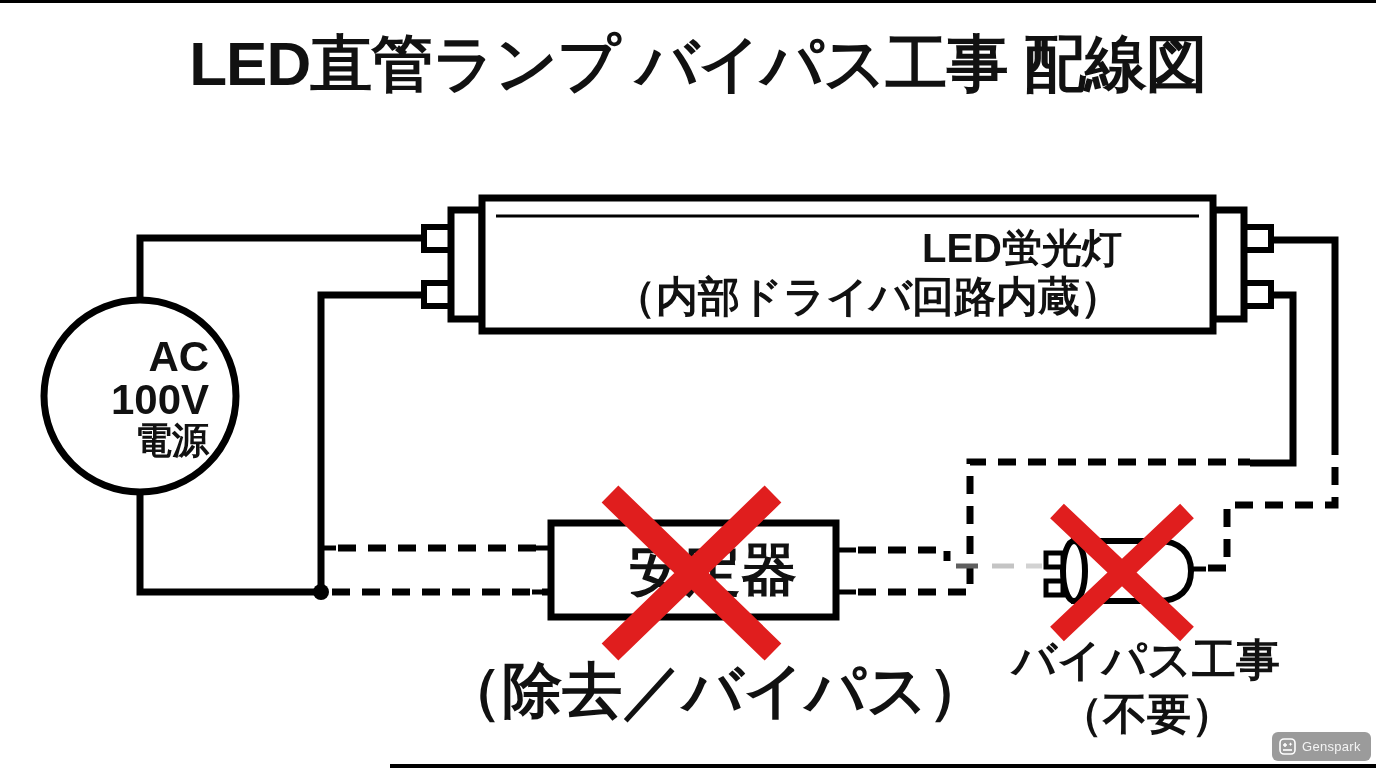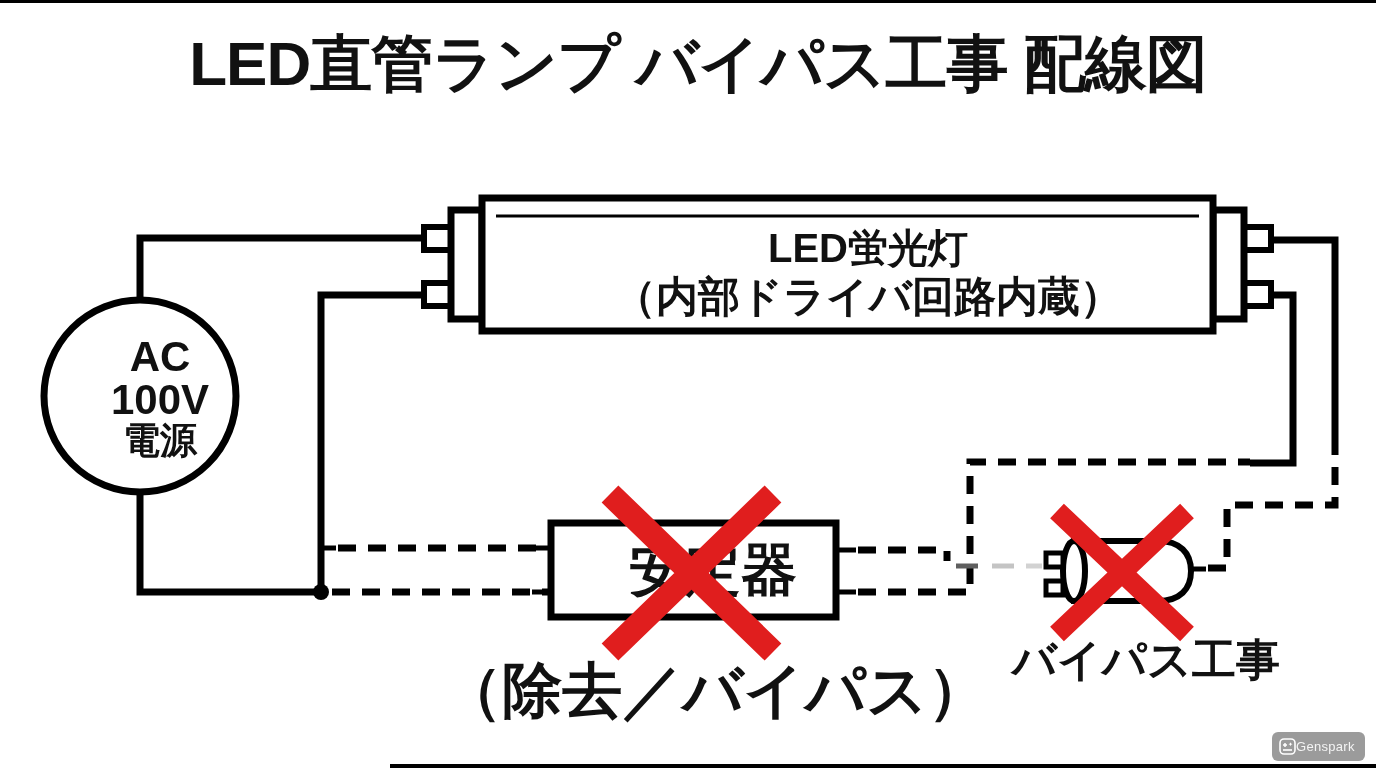--- a/index.html
+++ b/index.html
@@ -27,41 +27,41 @@
   .wire{stroke:var(--line);stroke-width:7;fill:none;}
   .wire.thin{stroke-width:5;}
   .dash{stroke-dasharray:18 12;}
   .shape{fill:#ffffff;stroke:var(--line);stroke-width:7;}
   .pin{fill:#ffffff;stroke:var(--line);stroke-width:6;}
   .smallpin{fill:#ffffff;stroke:var(--line);stroke-width:5;}
   .innerline{stroke:var(--line);stroke-width:3;fill:none;}
   .cross{stroke:var(--cross);fill:none;}
 
   .txt{position:absolute;z-index:2;color:#111;white-space:nowrap;margin-left:20px;}
-  .center{transform:translate(-50%,-50%);text-align:center;}
+  .center{transform:translate(-50%,-50%);text-align:right;}
 
   .title{
     left:0;right:0;top:22px;text-align:center;
     font-size:62px;font-weight:900;letter-spacing:-1px;color:#111;
   }
   .ac-text{left:140px;top:398px;font-weight:800;line-height:1.02;}
   .ac-text .l1,.ac-text .l2{font-size:42px;}
   .ac-text .l3{font-size:37px;}
   .tube-text{left:848px;top:273px;font-weight:800;line-height:1.2;}
   .tube-text .l1{font-size:40px;}
   .tube-text .l2{font-size:42px;}
   .ballast-label{left:693px;top:571px;font-size:56px;font-weight:800;}
   .bypass-note{left:695px;top:691px;font-size:60px;font-weight:700;}
   .starter-label{left:1126px;top:660px;font-size:44px;font-weight:800;}
   .starter-note{left:1127px;top:714px;font-size:44px;font-weight:800;}
 
   .badge{
     position:absolute;z-index:4;left:1272px;top:732px;height:29px;
     background:var(--badge-bg);border-radius:6px;
-    display:flex;align-items:center;gap:0;padding:0 10px 0 7px;
+    display:flex;align-items:center;gap:6px;padding:0 10px 0 7px;
     color:#f4f4f4;font-size:13px;font-weight:500;letter-spacing:.3px;
   }
   .badge .glyph{display:flex;align-items:center;}
 </style>
 </head>
 <body>
 
 <div class="canvas">
 
   <div class="edge top"></div>
@@ -124,20 +124,21 @@
 
   <div class="txt center tube-text">
     <div class="l1">LED蛍光灯</div>
     <div class="l2">（内部ドライバ回路内蔵）</div>
   </div>
 
   <div class="txt center ballast-label">安定器</div>
   <div class="txt center bypass-note">（除去／バイパス）</div>
 
   <div class="txt center starter-label">バイパス工事</div>
+  <div class="txt center starter-note">（不要）</div>
 
   <svg id="cross-layer" class="layer" width="1376" height="768" viewBox="0 0 1376 768">
     <g>
       <path class="cross" stroke-width="24" d="M610,494 L773,652 M773,494 L610,652"></path>
     </g>
     <g>
       <path class="cross" stroke-width="20" d="M1057,511 L1187,634 M1187,511 L1057,634"></path>
     </g>
   </svg>
 

